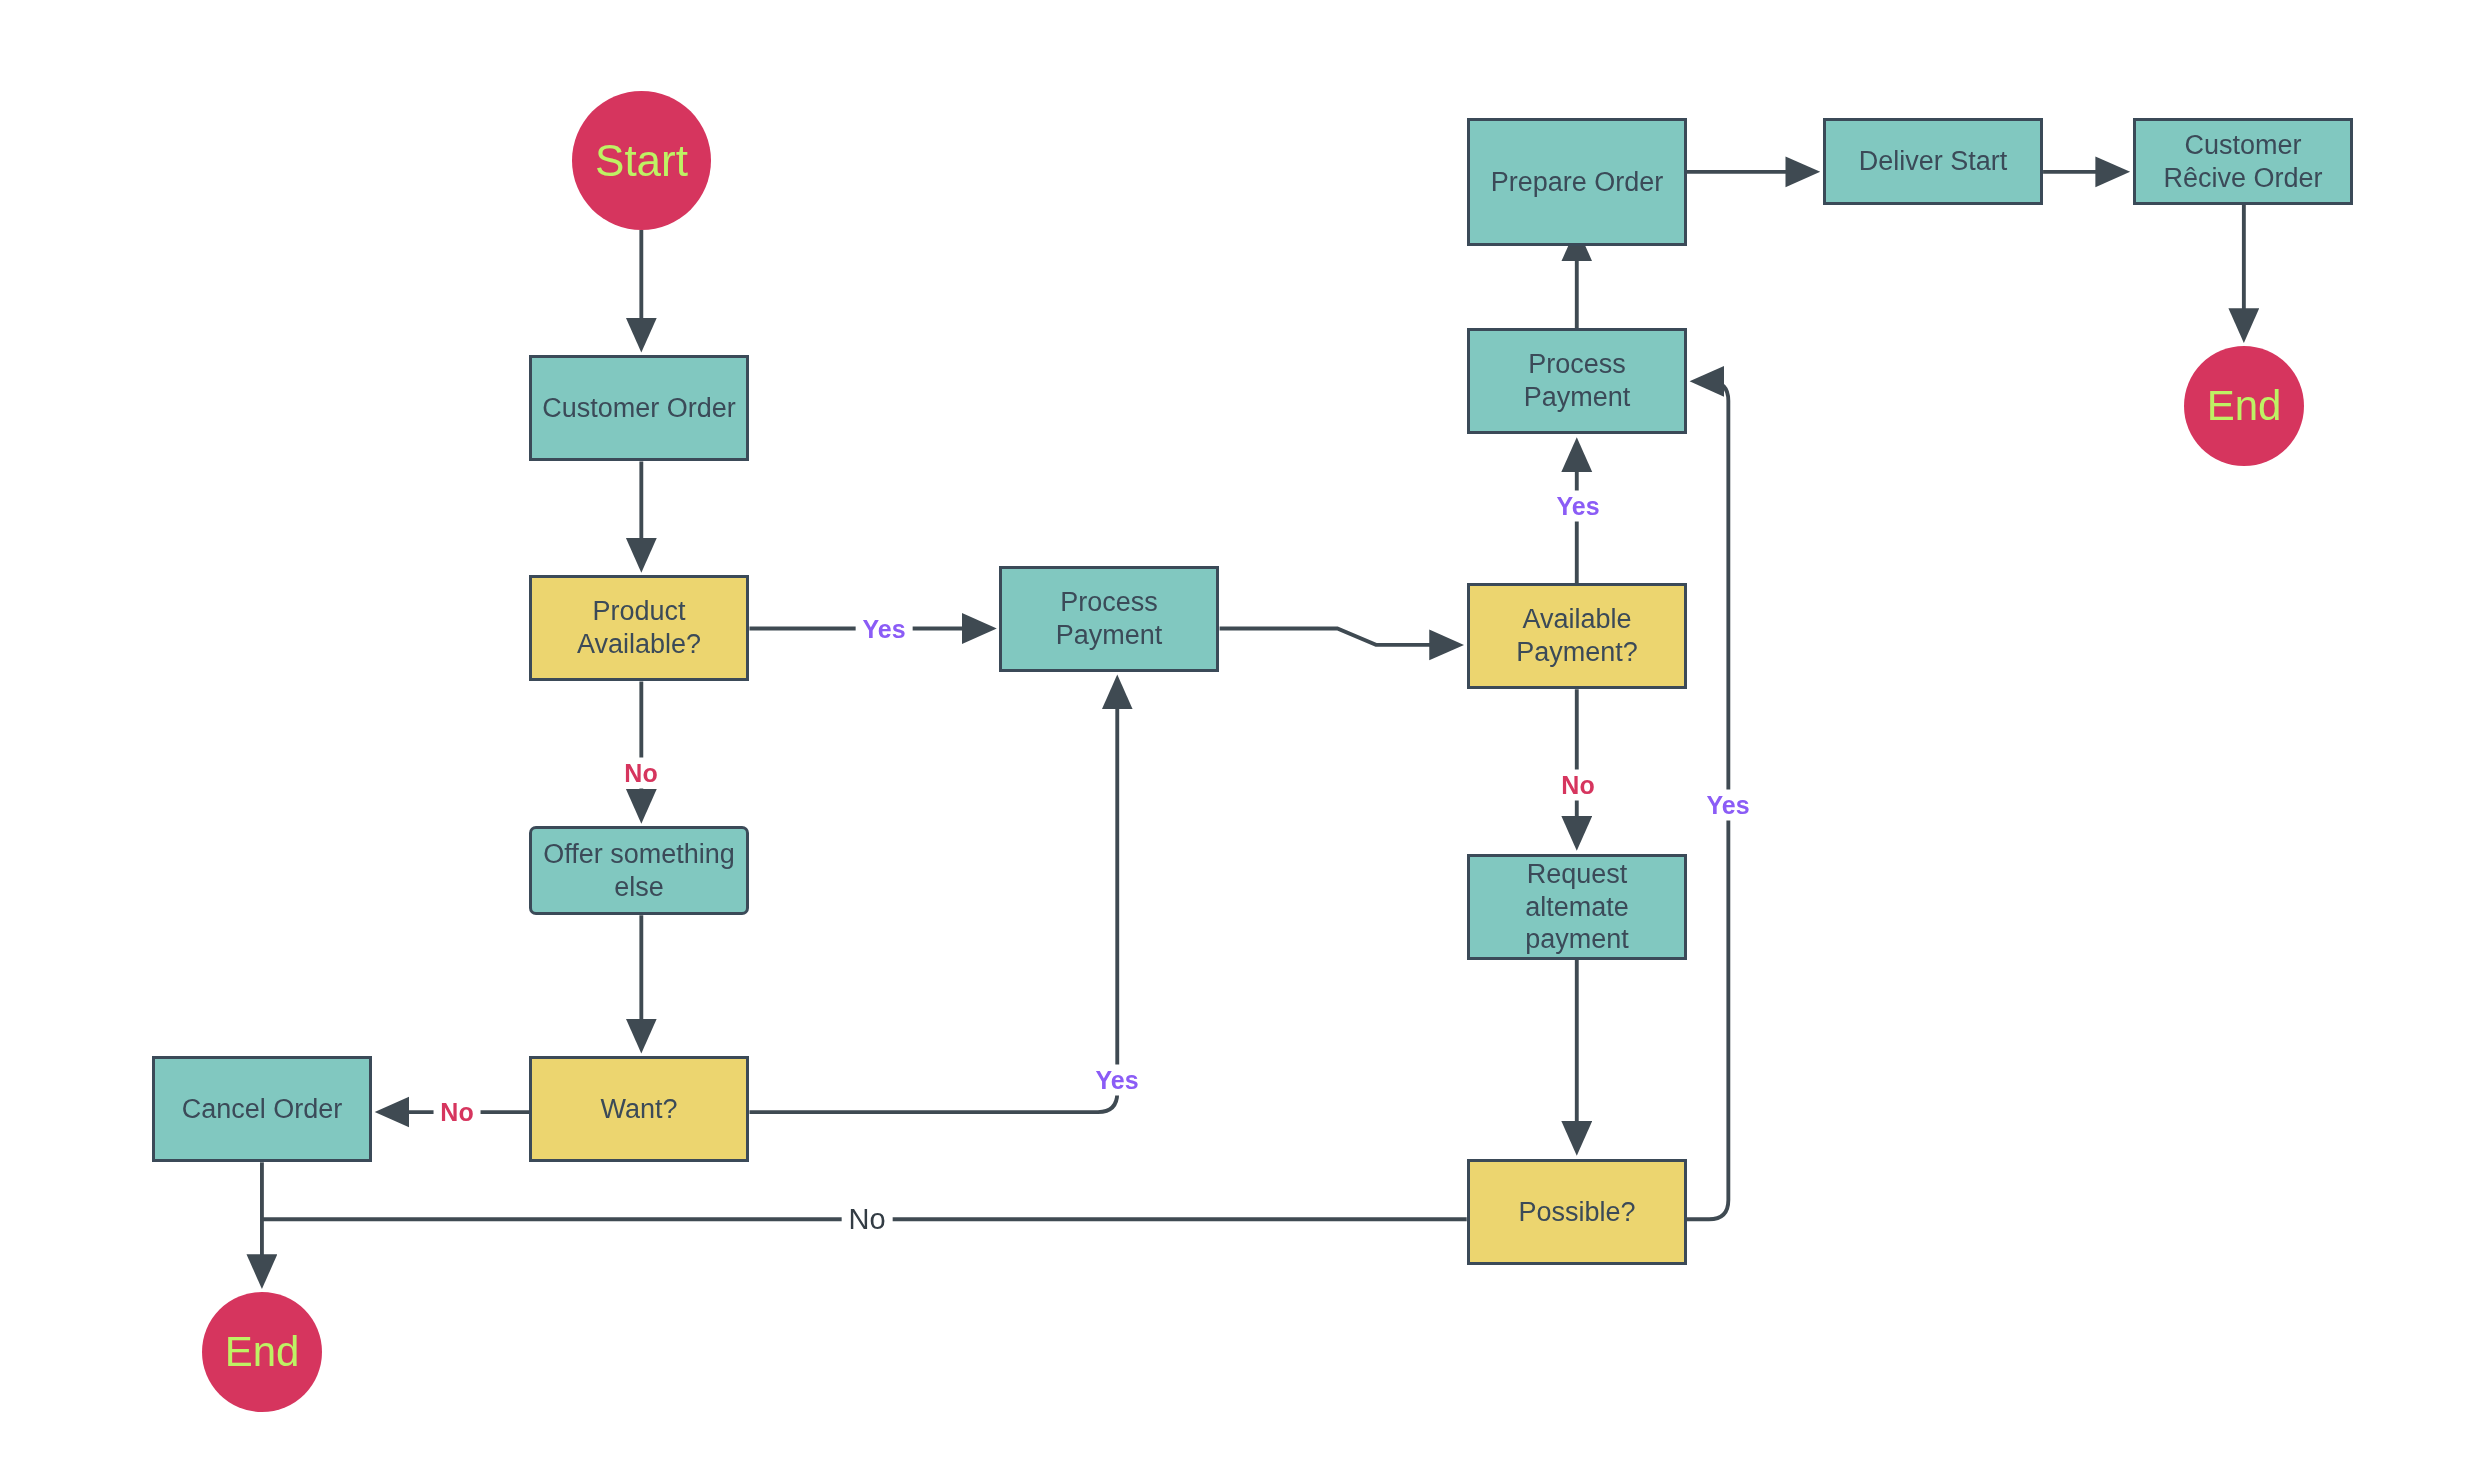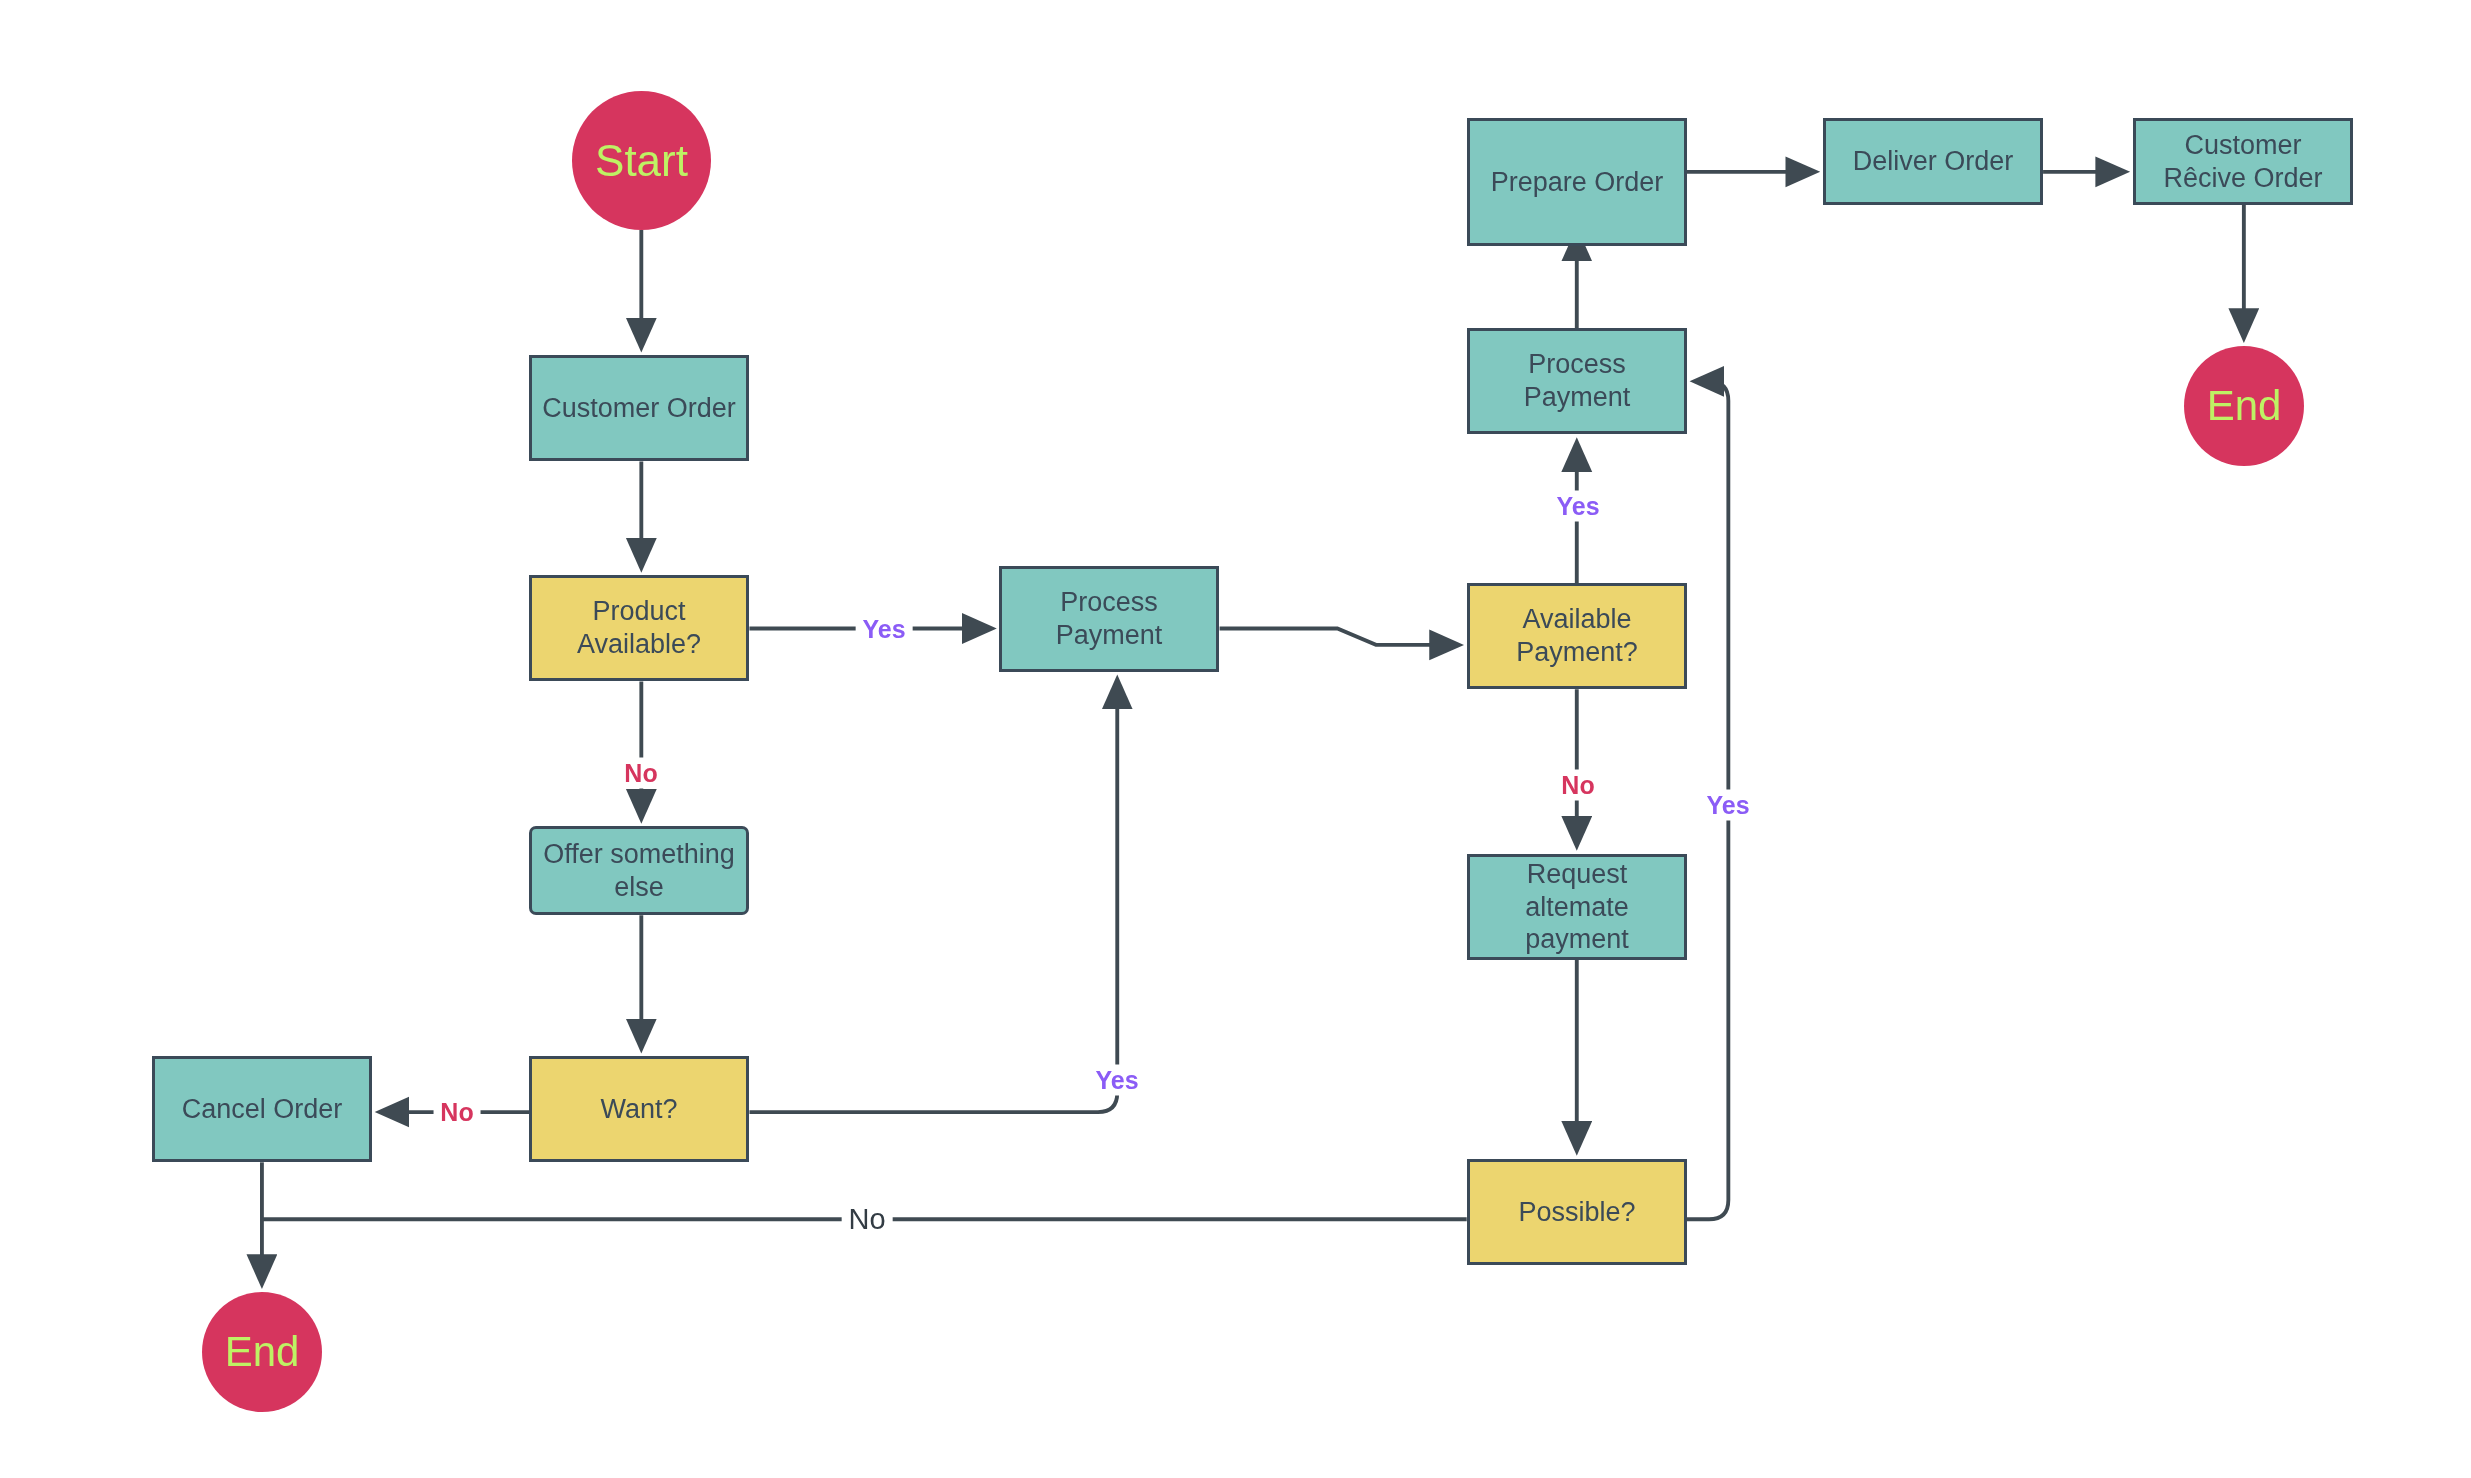--- a/index.html
+++ b/index.html
@@ -175,21 +175,21 @@
 
   <div class="node decision" style="left:1467px; top:1159px; width:220px; height:106px; font-size:27px;">
     <span class="node-label">Possible?</span>
   </div>
 
   <div class="node process" style="left:1467px; top:118px; width:220px; height:128px; font-size:27px;">
     <span class="node-label">Prepare Order</span>
   </div>
 
   <div class="node process" style="left:1823px; top:118px; width:220px; height:87px; font-size:27px;">
-    <span class="node-label">Deliver Order</span>
+    <span class="node-label">Deliver Start</span>
   </div>
 
   <div class="node process" style="left:2133px; top:118px; width:220px; height:87px; font-size:27px;align-items:center;">
     <span class="node-label">Customer
 Rêcive Order</span>
   </div>
 
   <div class="node terminal" style="left:2184px; top:346px; width:120px; height:120px; font-size:42px;">
     <span class="node-label">End</span>
   </div>

